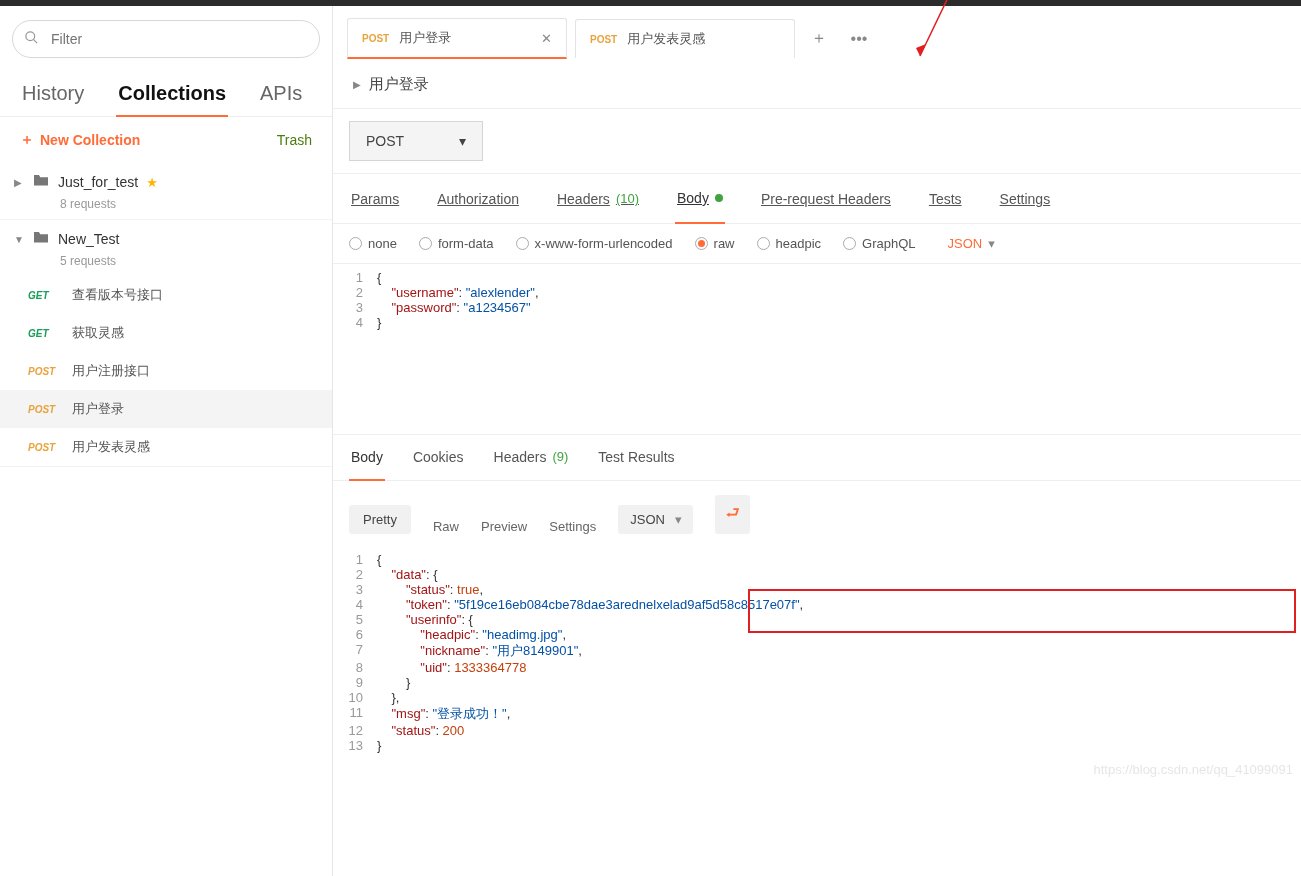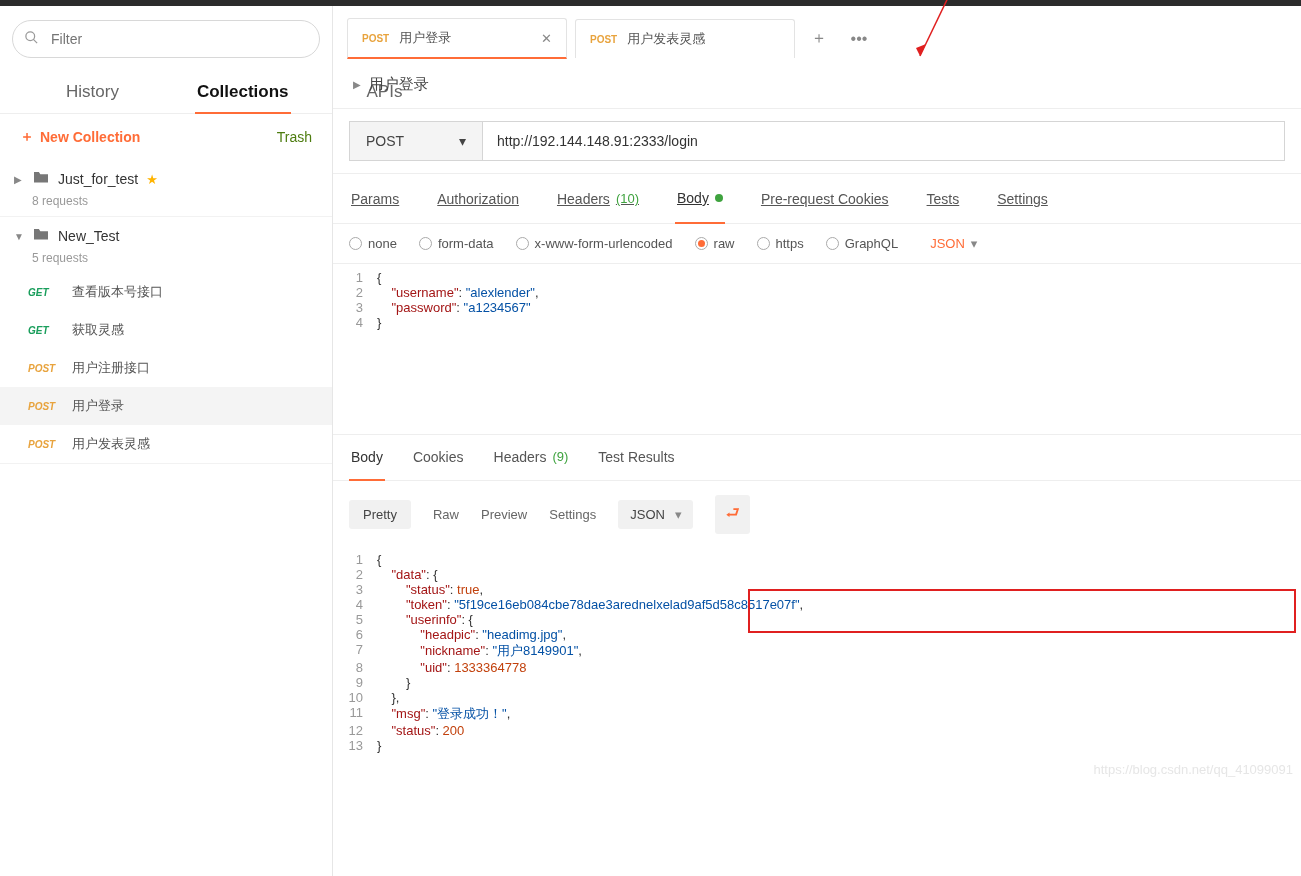--- a/index.html
+++ b/index.html
@@ -5,31 +5,31 @@
 * { margin: 0; padding: 0; box-sizing: border-box; font-family: -apple-system, BlinkMacSystemFont, "Segoe UI", Helvetica, Arial, sans-serif; }
 body { background: #fff; font-size: 13px; color: #333; }
 .top-bar { height: 6px; background: #2b2b2b; }
 .app { display: flex; height: 870px; }
 .sidebar { width: 333px; border-right: 1px solid #e6e6e6; display: flex; flex-direction: column; }
 .filter-row { padding: 14px 12px 8px; }
 .filter-input { position: relative; }
 .filter-input input { width: 100%; height: 38px; border: 1px solid #d8d8d8; border-radius: 20px; padding: 0 14px 0 38px; font-size: 14px; color: #666; outline: none; }
 .filter-input .icon { position: absolute; left: 12px; top: 50%; transform: translateY(-50%); color: #999; font-size: 15px; }
 .side-tabs { display: flex; padding: 8px 20px 0; border-bottom: 1px solid #eee; gap: 30px; }
-.side-tab { padding: 8px 2px 10px; cursor: pointer; color: #666; font-size: 17px; margin-left: 44px; }
+.side-tab { padding: 8px 2px 10px; cursor: pointer; color: #666; font-size: 20px; }
 .side-tab.active { color: #111; font-weight: 600; border-bottom: 2px solid #ff6c37; margin-bottom: -1px; }
 .new-row { display: flex; justify-content: space-between; align-items: center; padding: 14px 20px; }
 .new-coll { color: #ff6c37; font-weight: 600; cursor: pointer; display: flex; align-items: center; gap: 6px; font-size: 14px; }
 .trash { color: #4d7c0f; cursor: pointer; font-size: 14px; }
 .coll-item { border-bottom: 1px solid #f2f2f2; }
 .coll-head { display: flex; align-items: center; padding: 10px 14px; cursor: pointer; gap: 8px; }
 .chev { color: #888; font-size: 10px; width: 10px; }
 .folder-ic { color: #777; font-size: 16px; }
 .coll-title { font-size: 14px; color: #333; }
-.coll-sub { font-size: 12px; color: #999; padding-left: 32px; margin-top: -4px; padding-bottom: 8px; }
+.coll-sub { font-size: 12px; color: #999; padding-left: 60px; margin-top: -4px; padding-bottom: 8px; }
 .star { color: #ffb400; }
 .req-list { }
 .req-item { display: flex; align-items: center; padding: 10px 8px 10px 28px; cursor: pointer; gap: 10px; }
 .req-item.selected { background: #f4f4f4; }
 .method { font-size: 10px; font-weight: 700; width: 34px; text-align: left; font-style: italic; }
 .method.get { color: #1a9e5c; }
 .method.post { color: #e8a33d; }
 .req-name { color: #555; font-size: 13px; text-align: right; }
 
 .main { flex: 1; display: flex; flex-direction: column; overflow: hidden; }
@@ -60,21 +60,21 @@
 .code-line { display: flex; }
 .ln { width: 44px; text-align: right; padding-right: 14px; color: #999; user-select: none; }
 .code { white-space: pre; }
 .jk { color: #a31515; }
 .jv { color: #0451a5; }
 .jn { color: #c2410c; text-align: center; }
 
 .resp-tabs { display: flex; padding: 0 16px; gap: 26px; border-top: 1px solid #eee; border-bottom: 1px solid #eee; }
 .resp-tab { padding: 14px 2px; cursor: pointer; color: #555; font-size: 14px; display: flex; gap: 6px; }
 .resp-tab.active { border-bottom: 2px solid #ff6c37; margin-bottom: -1px; color: #333; }
-.resp-ctrl { display: flex; align-items: center; padding: 14px 16px; gap: 22px; }
+.resp-ctrl { display: flex; align-items: flex-end; padding: 14px 16px; gap: 22px; }
 .pill { padding: 7px 14px; background: #f1f1f1; border-radius: 3px; cursor: pointer; color: #444; font-size: 13px; }
 .plain { color: #666; cursor: pointer; font-size: 13px; }
 .sel-json { display: flex; align-items: center; gap: 10px; background: #f1f1f1; padding: 7px 12px; border-radius: 3px; cursor: pointer; font-size: 13px; color: #444; }
 .wrap-btn { background: #f1f1f1; padding: 6px 10px; border-radius: 3px; cursor: pointer; color: #ff6c37; font-size: 16px; }
 .resp-code { font-family: Consolas, Monaco, monospace; font-size: 13px; padding: 4px 0 30px; position: relative; }
 .highlight-box { position: absolute; border: 2px solid #e02020; left: 415px; width: 548px; height: 44px; top: 41px; pointer-events: none; }
 .arrow-svg { position: absolute; left: 910px; top: -22px; pointer-events: none; }
 .watermark { position: absolute; right: 8px; bottom: 6px; color: #e6e6e6; font-size: 13px; }
 </style>
 </head>
@@ -175,35 +175,34 @@
     <div class="crumb">
       <span class="tri">▶</span>
       <span class="txt">用户登录</span>
     </div>
 
     <div class="url-row">
       <div class="method-sel">
         <span>POST</span>
         <span>▾</span>
       </div>
-      <input class="url-input" value="http://192.144.148.91:2333/login" style="">
     </div>
 
     <div class="req-tabs">
       <div class="req-tab">Params</div>
       <div class="req-tab">Authorization</div>
       <div class="req-tab">
           <span>Headers</span>
           <span class="count">(10)</span>
         </div>
       <div class="req-tab active">
           <span>Body</span>
           <span class="dot"></span>
         </div>
-      <div class="req-tab">Pre-request Cookies</div>
+      <div class="req-tab">Pre-request Headers</div>
       <div class="req-tab">Tests</div>
       <div class="req-tab">Settings</div>
     </div>
 
     <div class="body-opts">
       <label class="radio-opt">
           <span class="radio"></span>
           <span>none</span>
         </label>
       <label class="radio-opt">
@@ -213,21 +212,21 @@
       <label class="radio-opt">
           <span class="radio"></span>
           <span>x-www-form-urlencoded</span>
         </label>
       <label class="radio-opt">
           <span class="radio on"></span>
           <span>raw</span>
         </label>
       <label class="radio-opt">
           <span class="radio"></span>
-          <span>https</span>
+          <span>headpic</span>
         </label>
       <label class="radio-opt">
           <span class="radio"></span>
           <span>GraphQL</span>
         </label>
       <div class="body-type">
           <span>JSON</span>
           <span style="color:#888">▾</span>
         </div>
     </div>

